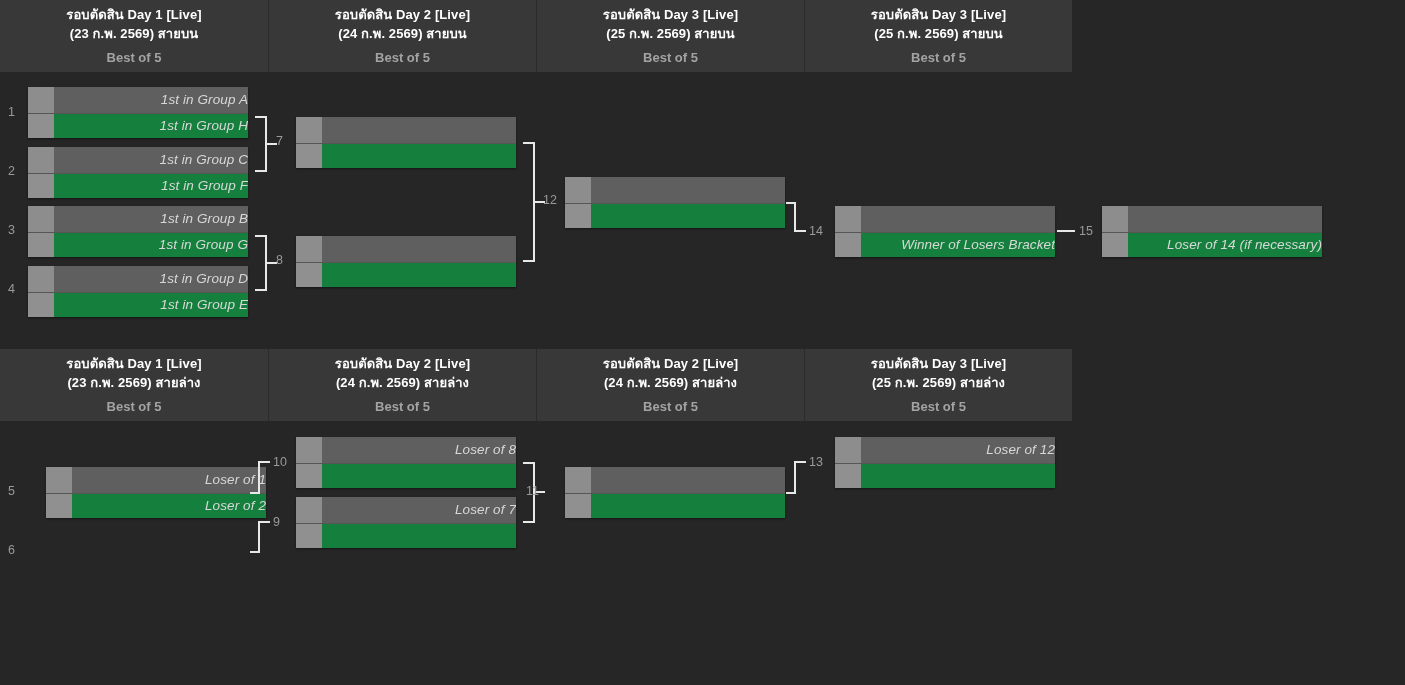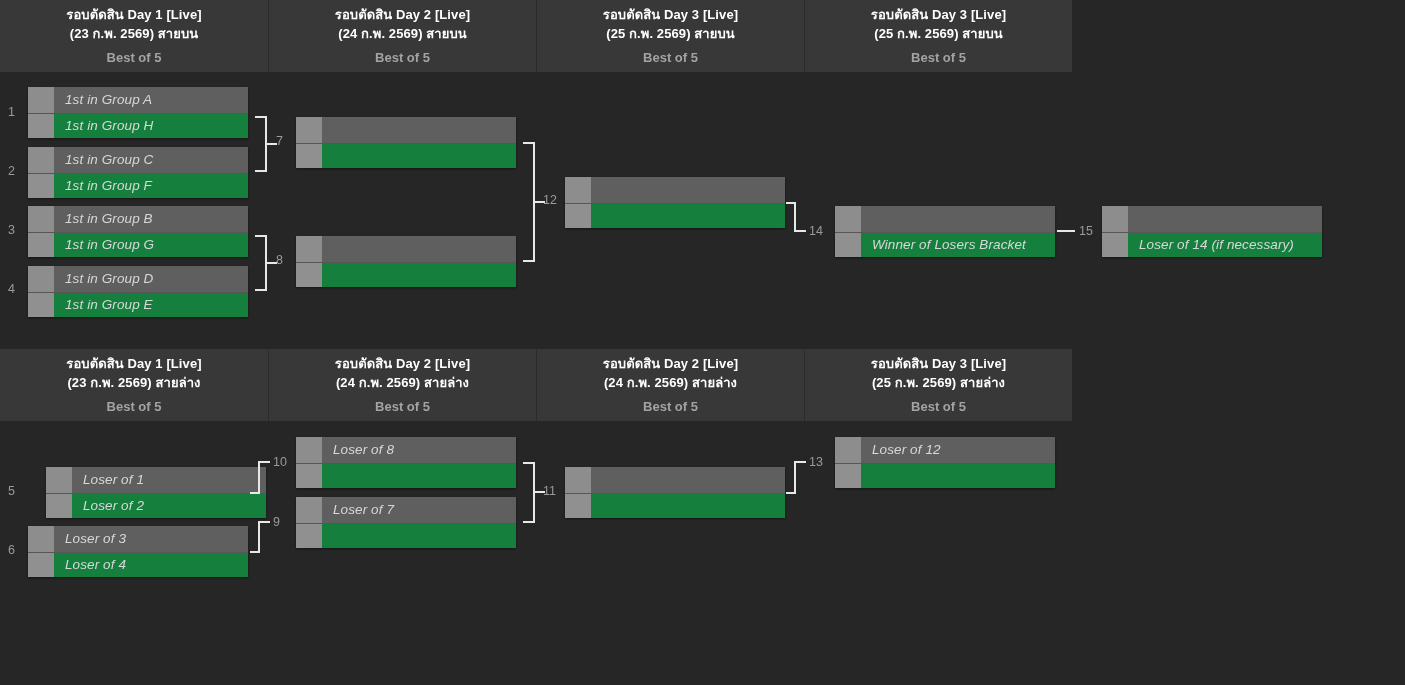--- a/index.html
+++ b/index.html
@@ -2,21 +2,21 @@
 <html><head>
 <meta charset="utf-8">
 <style>
   * { box-sizing: border-box; margin: 0; padding: 0; }
   html, body {
     width: 1405px; height: 685px;
     background: #262626;
     font-family: "Liberation Sans", "DejaVu Sans", sans-serif;
     overflow: hidden;
   }
-  #stage { position: relative; width: 1405px; height: 685px; background:#262626; }
+  #stage { position: relative; width: 1405px; height: 685px; background:#262626;text-align:right; }
 
   
   .header-band {
     position: absolute; left: 0; width: 1072px; height: 72px;
     background: #383838;
     display: flex;
   }
   .header-cell {
     width: 268px; height: 72px;
     display: flex; flex-direction: column; align-items: center;
@@ -276,30 +276,20 @@
       <div class="mscore"></div>
       <div class="mname">Loser of 1</div>
     </div>
     <div class="mrow bot">
       <div class="mscore"></div>
       <div class="mname">Loser of 2</div>
     </div>
   </div>
 
   <div class="midx" style="left:8px; top:543px;">6</div>
-  <div class="match" style="left:28px; top:526px;">
-    <div class="mrow top">
-      <div class="mscore"></div>
-      <div class="mname">Loser of 3</div>
-    </div>
-    <div class="mrow bot">
-      <div class="mscore"></div>
-      <div class="mname">Loser of 4</div>
-    </div>
-  </div>
 
   <div class="step-h" style="left:250px; top:492px; width:10px;"></div>
   <div class="step-v" style="left:258px; top:461px; height:33px;"></div>
   <div class="step-h" style="left:258px; top:461px; width:12px;"></div>
   <div class="cnum" style="left:273px; top:455px;">10</div>
 
   <div class="step-h" style="left:250px; top:551px; width:10px;"></div>
   <div class="step-v" style="left:258px; top:521px; height:32px;"></div>
   <div class="step-h" style="left:258px; top:521px; width:12px;"></div>
   <div class="cnum" style="left:273px; top:515px;">9</div>
@@ -321,21 +311,21 @@
       <div class="mname">Loser of 7</div>
     </div>
     <div class="mrow bot">
       <div class="mscore"></div>
       <div class="mname"></div>
     </div>
   </div>
 
   <div class="conn" style="left:523px; top:462px; height:61px;"></div>
   <div class="stub" style="left:535px; top:491px;"></div>
-  <div class="cnum" style="left:543px; top:484px;">11</div>
+  <div class="cnum" style="left:526px; top:484px;">11</div>
 
   <div class="match" style="left:565px; top:467px;">
     <div class="mrow top">
       <div class="mscore"></div>
       <div class="mname"></div>
     </div>
     <div class="mrow bot">
       <div class="mscore"></div>
       <div class="mname"></div>
     </div>

